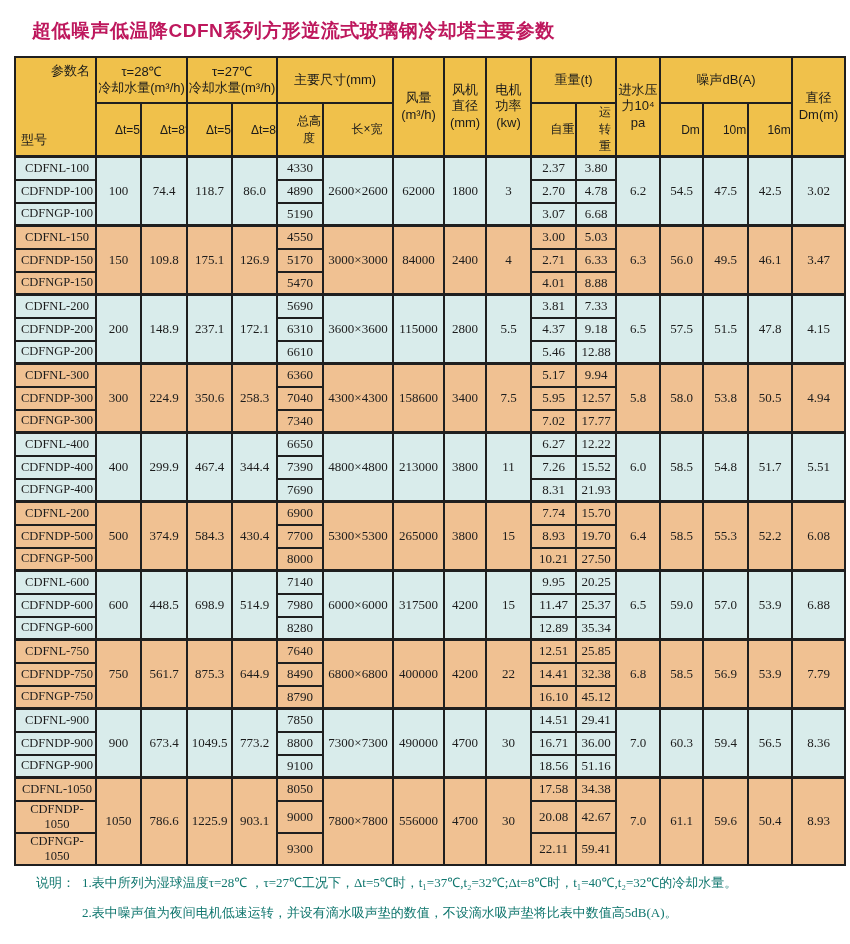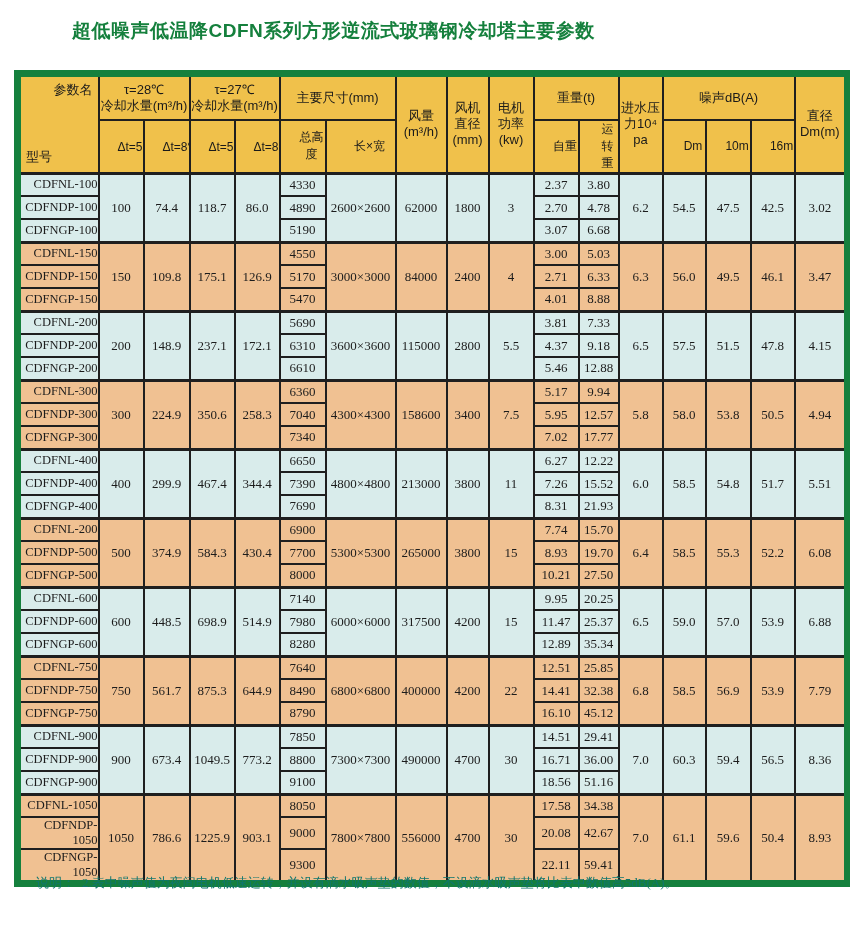--- a/index.html
+++ b/index.html
@@ -7,27 +7,27 @@
     width:850px; height:944px;
     background:#ffffff;
     font-family:"Liberation Serif", serif;
     color:#1c1c1c;
     position:relative;
   }
   .title {
     position:absolute; left:32px; top:18px;
     font-family:"Liberation Sans", sans-serif;
     font-size:19px; font-weight:bold;
-    color:#15803d; letter-spacing:0.5px;margin-left:40px;
+    color:#be185d; letter-spacing:0.5px;
   }
   table.spec {
-    position:absolute; left:14px; top:70px;
+    position:absolute; left:14px; top:56px;
     width:830px;
     border-collapse:collapse; table-layout:fixed;
-    border:7px solid #15803d;
+    border:2px solid #15803d;
   }
   .spec th, .spec td {
     border:2px solid #1f1f1f;
     padding:0; text-align:center; vertical-align:middle;
     overflow:hidden;
   }
   .spec thead th {
     background:#F0C14B;
     font-family:"Liberation Sans", sans-serif;
     font-weight:normal; font-size:13px; color:#1a1a1a;
@@ -41,21 +41,21 @@
     background:
       linear-gradient(to bottom right,
         rgba(0,0,0,0) 49.2%, #1f1f1f 49.2%, #1f1f1f 50.8%, rgba(0,0,0,0) 50.8%),
       #F0C14B;
   }
   .diag .param { position:absolute; top:4px; right:5px; font-size:13px; }
   .diag .model { position:absolute; bottom:6px; left:5px; font-size:13px;margin-top:34px; }
   .spec tbody tr { height:23px; }
   .spec tbody td { font-size:13px; }
   .spec tbody td.model {
-    text-align:right; padding-left:3px; font-size:12.5px;
+    text-align:center; padding-left:3px; font-size:12.5px;
     font-family:"Liberation Serif", serif;
   }
   .spec tbody tr.row-blue td { background:#D9ECEB; }
   .spec tbody tr.row-tan  td { background:#F0C192; }
   .spec tbody tr.gstart td { border-top-width:3px; }
   .notes {
     position:absolute; left:36px; top:868px; width:796px;
     font-size:13px; color:#0f766e; line-height:30px;
   }
   .notes-row { display:flex; }
@@ -453,16 +453,17 @@
         <td>22.11</td>
         <td>59.41</td>
       </tr>
     </tbody>
 </table>
 
 <div class="notes">
   <div class="notes-row">
     <div class="note-label">说明：</div>
     <div class="note-lines">
+      <div>1.表中所列为湿球温度τ=28℃ ，τ=27℃工况下，Δt=5℃时，t₁=37℃,t₂=32℃;Δt=8℃时，t₁=40℃,t₂=32℃的冷却水量。</div>
       <div>2.表中噪声值为夜间电机低速运转，并设有滴水吸声垫的数值，不设滴水吸声垫将比表中数值高5dB(A)。</div>
     </div>
   </div>
 </div>
 
 </body></html>

